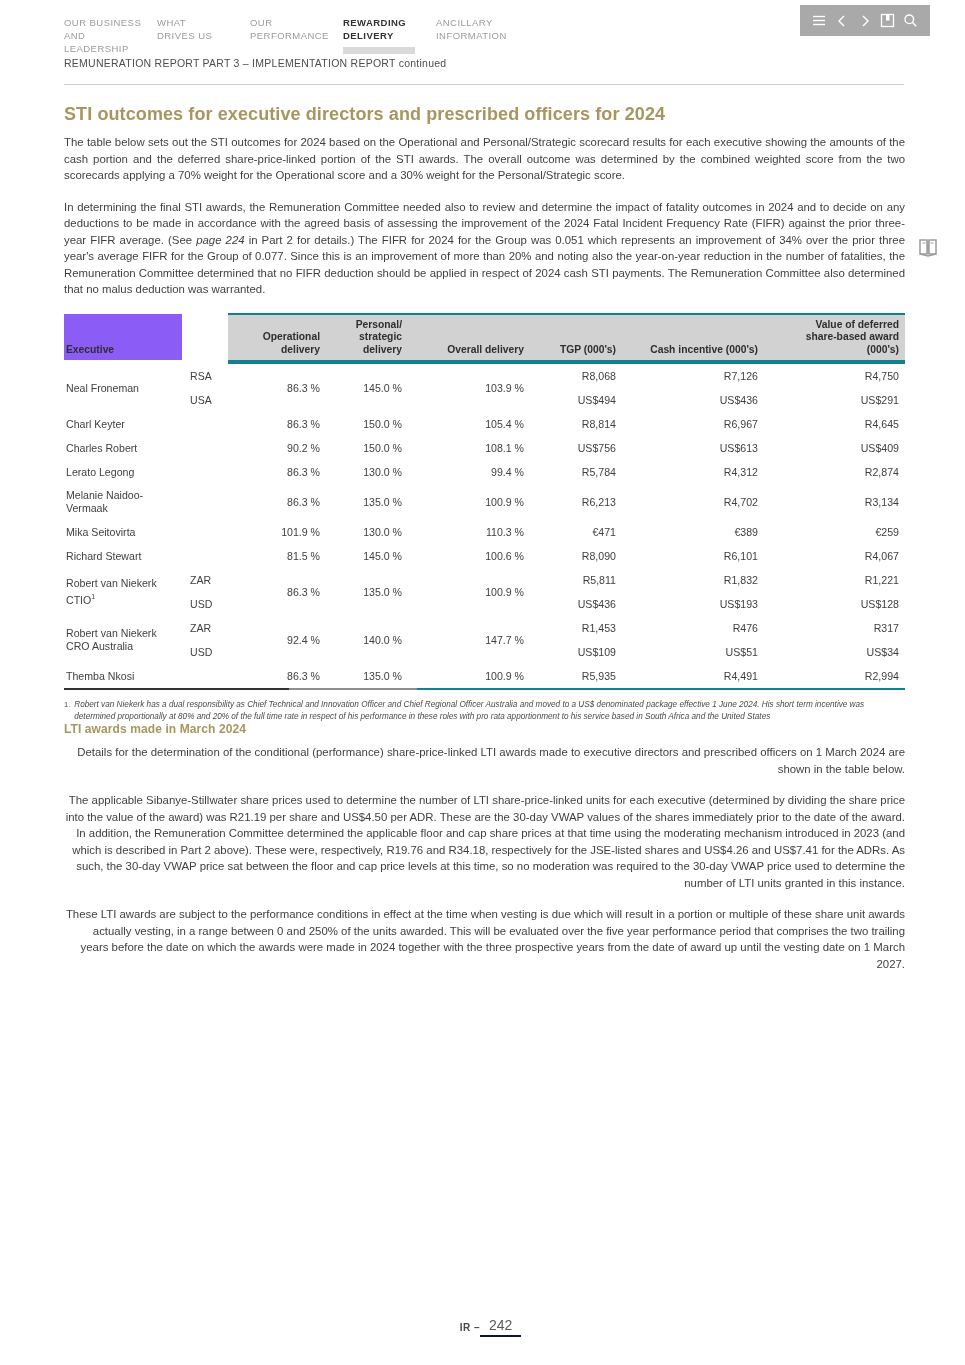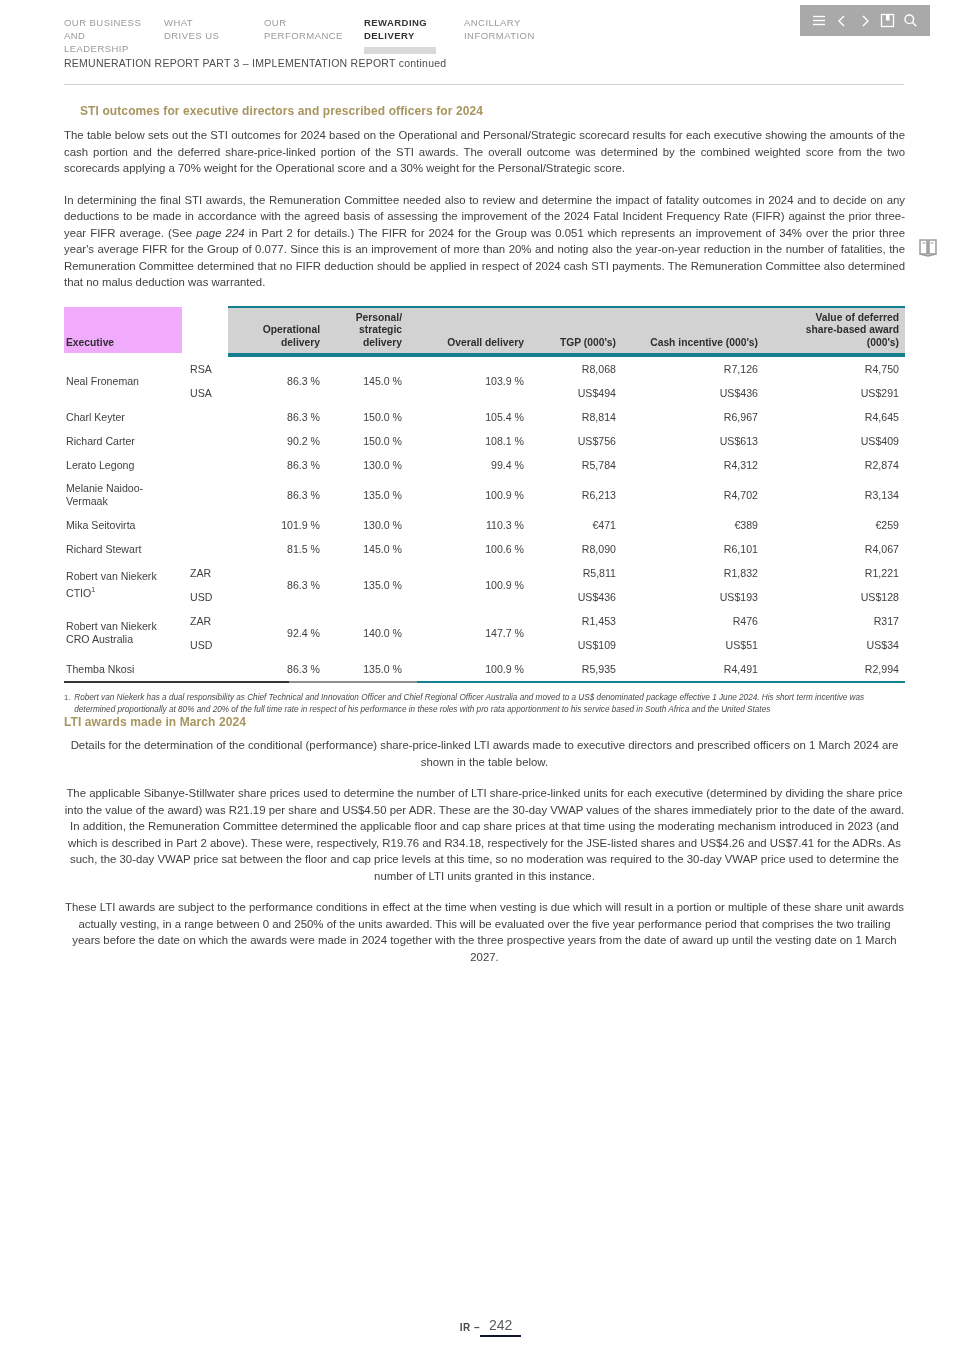--- a/index.html
+++ b/index.html
@@ -12,21 +12,21 @@
     color: #3b3b3b;
     position: relative;
     overflow: hidden;
   }
 
   
   .topnav {
     position: absolute;
     left: 64px; top: 16px;
     display: flex;
-    gap: 12px;
+    gap: 5px;
   }
   .nav-tab {
     font-size: 9.5px;
     letter-spacing: .45px;
     line-height: 13px;
     color: #9a9a9a;
     width: 88px;
     text-transform: uppercase;
     cursor: pointer;
   }
@@ -73,24 +73,24 @@
   .runhead .cont { text-transform: none; }
 
   
   .content {
     position: absolute;
     left: 64px; top: 104px;
     width: 841px;
   }
 
   h2.section-gold {
-    font-size: 12px;
+    font-size: 18px;
     color: #a8955f;
     font-weight: bold;
-    margin: 0 0 9px 16px;
+    margin: 0 0 9px 0;
     letter-spacing: .1px;
   }
   h2.section-teal {
     font-size: 14.5px;
     color: #14808f;
     font-weight: bold;
     margin: 0 0 4px 0;
     letter-spacing: .1px;
   }
   h3.sub-gold {
@@ -101,21 +101,21 @@
     letter-spacing: .1px;
   }
 
   p.body {
     font-size: 11.4px;
     line-height: 16.5px;
     color: #3f3f3f;
     margin: 0 0 15px 0;
     text-align: justify;
   }
-  p.body.left { text-align: center; }
+  p.body.left { text-align: right; }
   p.body em { font-style: italic; }
 
   
   .table-caption {
     font-size: 11.4px;
     color: #4a4a4a;
     margin: 8px 0 6px 0;
   }
   table.sti {
     border-collapse: collapse;
@@ -127,21 +127,21 @@
     background: #d2d2d2;
     font-weight: bold;
     vertical-align: bottom;
     padding: 4px 6px 4px 4px;
     text-align: right;
     line-height: 12.5px;
     font-size: 10.3px;
     color: #2e2e2e;
   }
   table.sti thead th.exec-head {
-    background: #f0abfc;
+    background: #8b5cf6;
     text-align: left;
     padding-left: 2px;
   }
   table.sti thead th.cur-head { background: #ffffff; }
   thead tr.hdr-top th { border-top: 2px solid #14808f; }
   thead tr.hdr-top th.exec-head,
   thead tr.hdr-top th.cur-head { border-top: none; }
   .hdr-rule td {
     padding: 0;
     height: 4px;
@@ -386,21 +386,21 @@
         <td class="cur"></td>
         <td>86.3 %</td>
         <td>150.0 %</td>
         <td>105.4 %</td>
         <td>R8,814</td>
         <td>R6,967</td>
         <td>R4,645</td>
       </tr>
 
       <tr>
-        <td class="exec">Richard Carter</td>
+        <td class="exec">Charles Robert</td>
         <td class="cur"></td>
         <td>90.2 %</td>
         <td>150.0 %</td>
         <td>108.1 %</td>
         <td>US$756</td>
         <td>US$613</td>
         <td>US$409</td>
       </tr>
 
       <tr>

